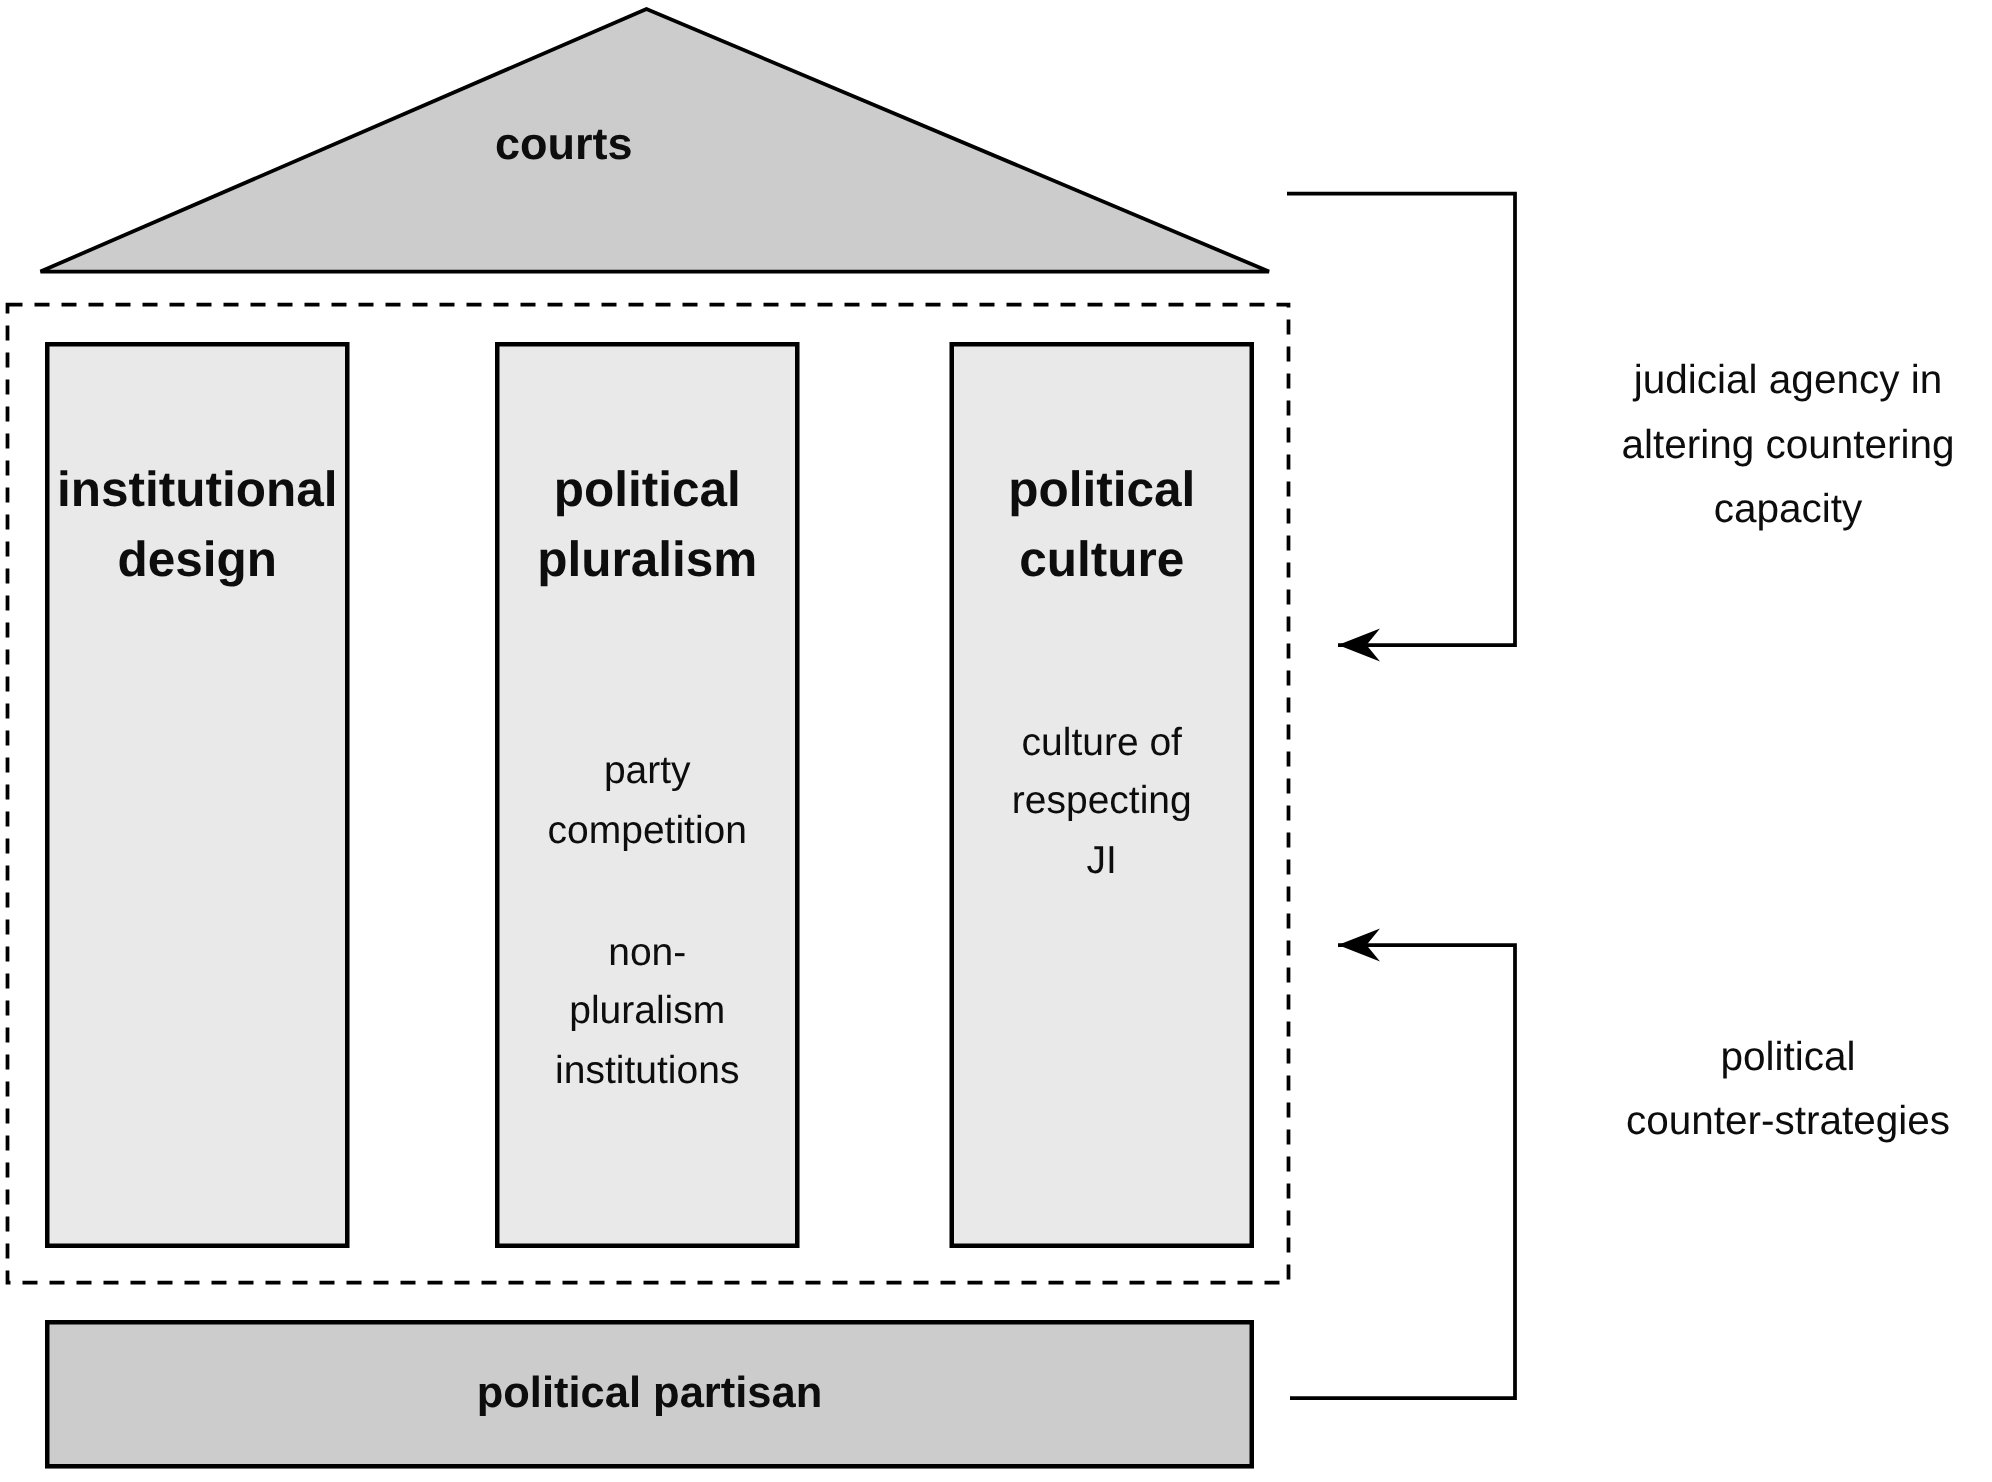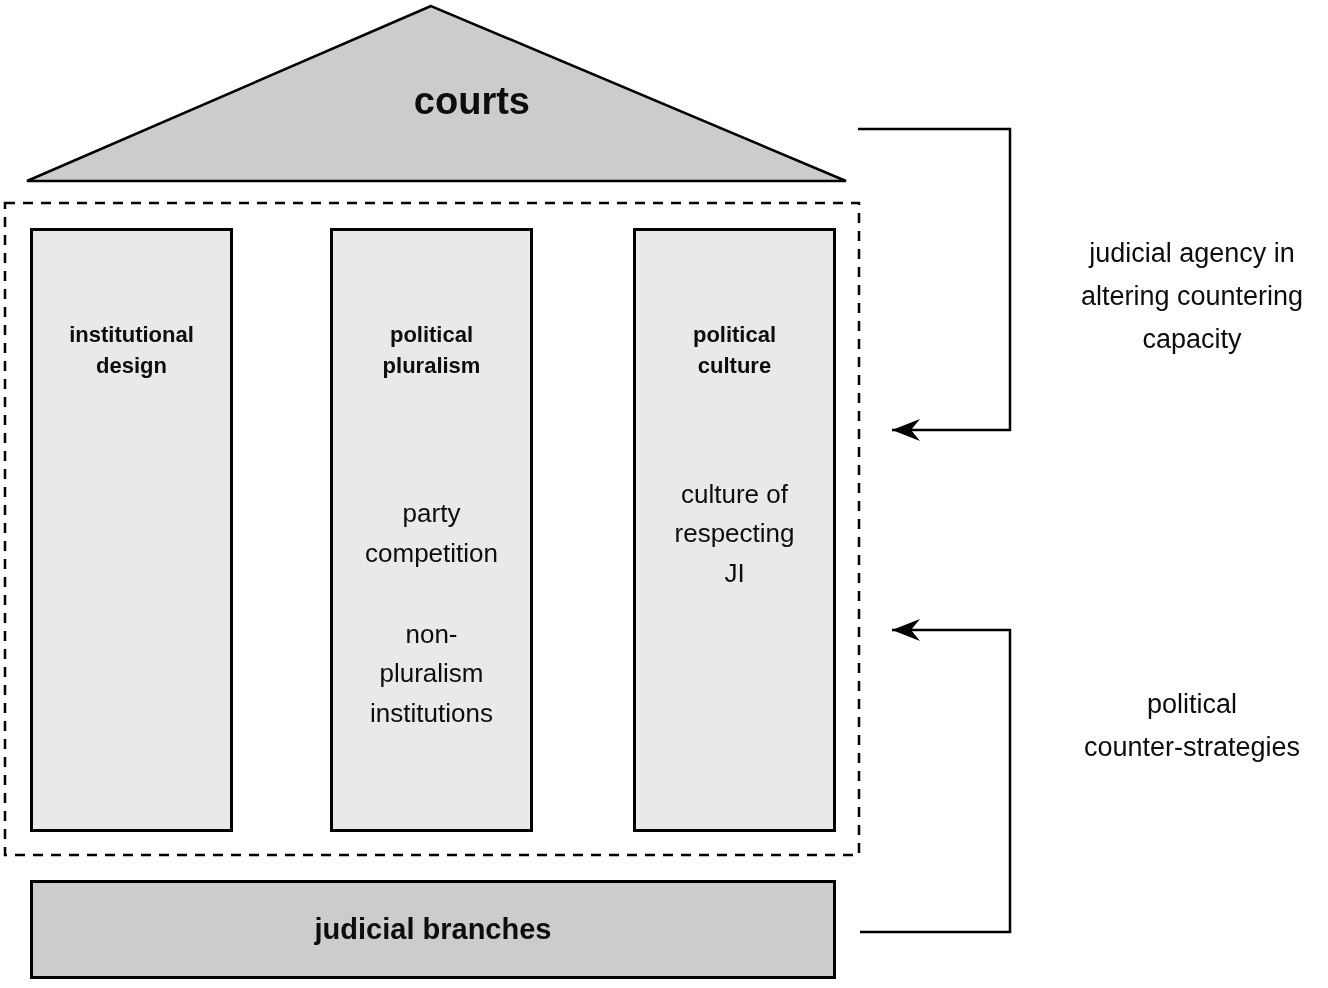--- a/index.html
+++ b/index.html
@@ -17,23 +17,23 @@
     height: 988px;
     background: var(--background);
     font-family: "Liberation Sans", sans-serif;
     color: var(--text);
     overflow: hidden;
   }
   .lines-layer { position: absolute; left: 0; top: 0; }
   .roof-label {
     position: absolute;
     left: 330px; top: 80px; width: 200px;
-    text-align: right;
+    text-align: left;
     font-weight: bold;
-    font-size: 38px;
+    font-size: 30px;
   }
   .pillar {
     position: absolute;
     top: 228px;
     width: 203px;
     height: 604px;
     box-sizing: border-box;
     background: var(--pillar-fill);
     border: 3px solid var(--line);
     display: grid;
@@ -42,21 +42,21 @@
   .pillar-1 { left: 30px; }
   .pillar-2 { left: 330px; }
   .pillar-3 { left: 633px; }
   .cell {
     display: flex;
     align-items: center;
     justify-content: center;
     text-align: center;
     white-space: pre-line;
   }
-  .pillar-title { font-weight: bold; font-size: 22px; line-height: 1.42; }
+  .pillar-title { font-weight: bold; font-size: 33px; line-height: 1.42; }
   .pillar-item  { font-size: 26px; line-height: 1.52; }
   .base-bar {
     position: absolute;
     left: 30px; top: 880px;
     width: 806px; height: 99px;
     box-sizing: border-box;
     background: var(--base-fill);
     border: 3px solid var(--line);
     display: flex;
     align-items: center;
@@ -115,21 +115,21 @@
 
   <div class="pillar pillar-3">
     <div class="cell pillar-title">political
 culture</div>
     <div class="cell pillar-item">culture of
 respecting
 JI</div>
   </div>
 
   <div class="base-bar">
-    <span>judicial branches</span>
+    <span>political partisan</span>
   </div>
 
   <div class="annotation annotation-judicial">judicial agency in
 altering countering
 capacity</div>
 
   <div class="annotation annotation-counter">political
 counter-strategies</div>
 
 </div>

